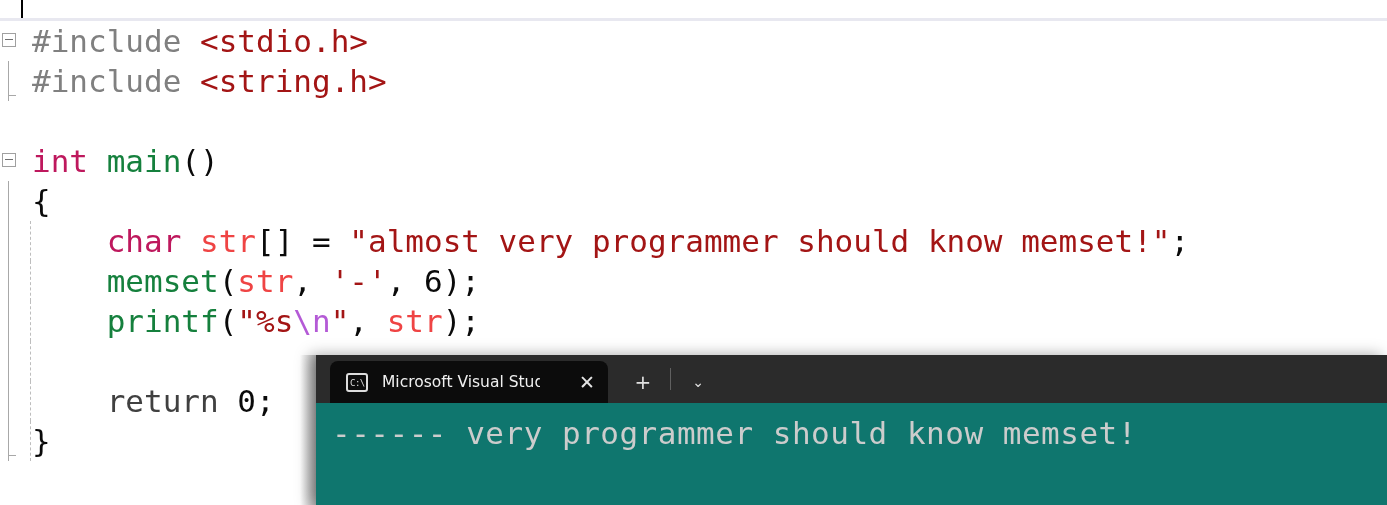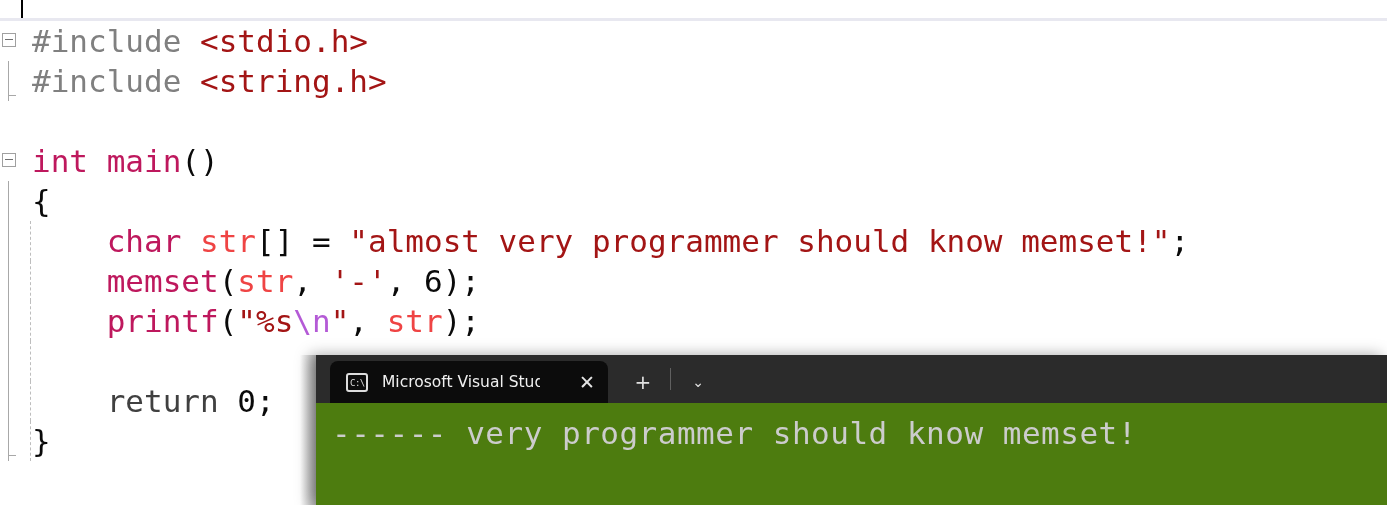--- a/index.html
+++ b/index.html
@@ -103,21 +103,21 @@
     left: 30px;
     top: 0;
     bottom: 0;
     width: 0;
     border-left: 1px dashed #bdbdbd;
   }
 
   
   .kw       { color: #be185d; }   
   .kw2      { color: #404040; }   
-  .fn       { color: #be185d; }   
+  .fn       { color: #15803d; }   
   .pp       { color: #808080; }   
   .str      { color: #a31515; }   
   .esc      { color: #b45ad6; }   
   .num      { color: #0a0a0a; }   
   .punc     { color: #0a0a0a; }   
   .var      { color: #ef4444; }   
 
   
   #terminal {
     position: absolute;
@@ -217,21 +217,21 @@
     height: 22px;
     background: #606060;
     align-self: center;
     margin: 0 10px;
   }
   .tab-menu { font-size: 14px; }
 
   #term-body {
     position: relative;
     height: 102px;
-    background: #4d7c0f;
+    background: #0f766e;
     padding: 10px 0 0 16px;
     box-sizing: border-box;
   }
   #term-line {
     color: #cccccc;
     font-family: "DejaVu Sans Mono", "Liberation Mono", monospace;
     font-size: 31px;
     line-height: 40px;
     white-space: pre;
     letter-spacing: 0.5px;

